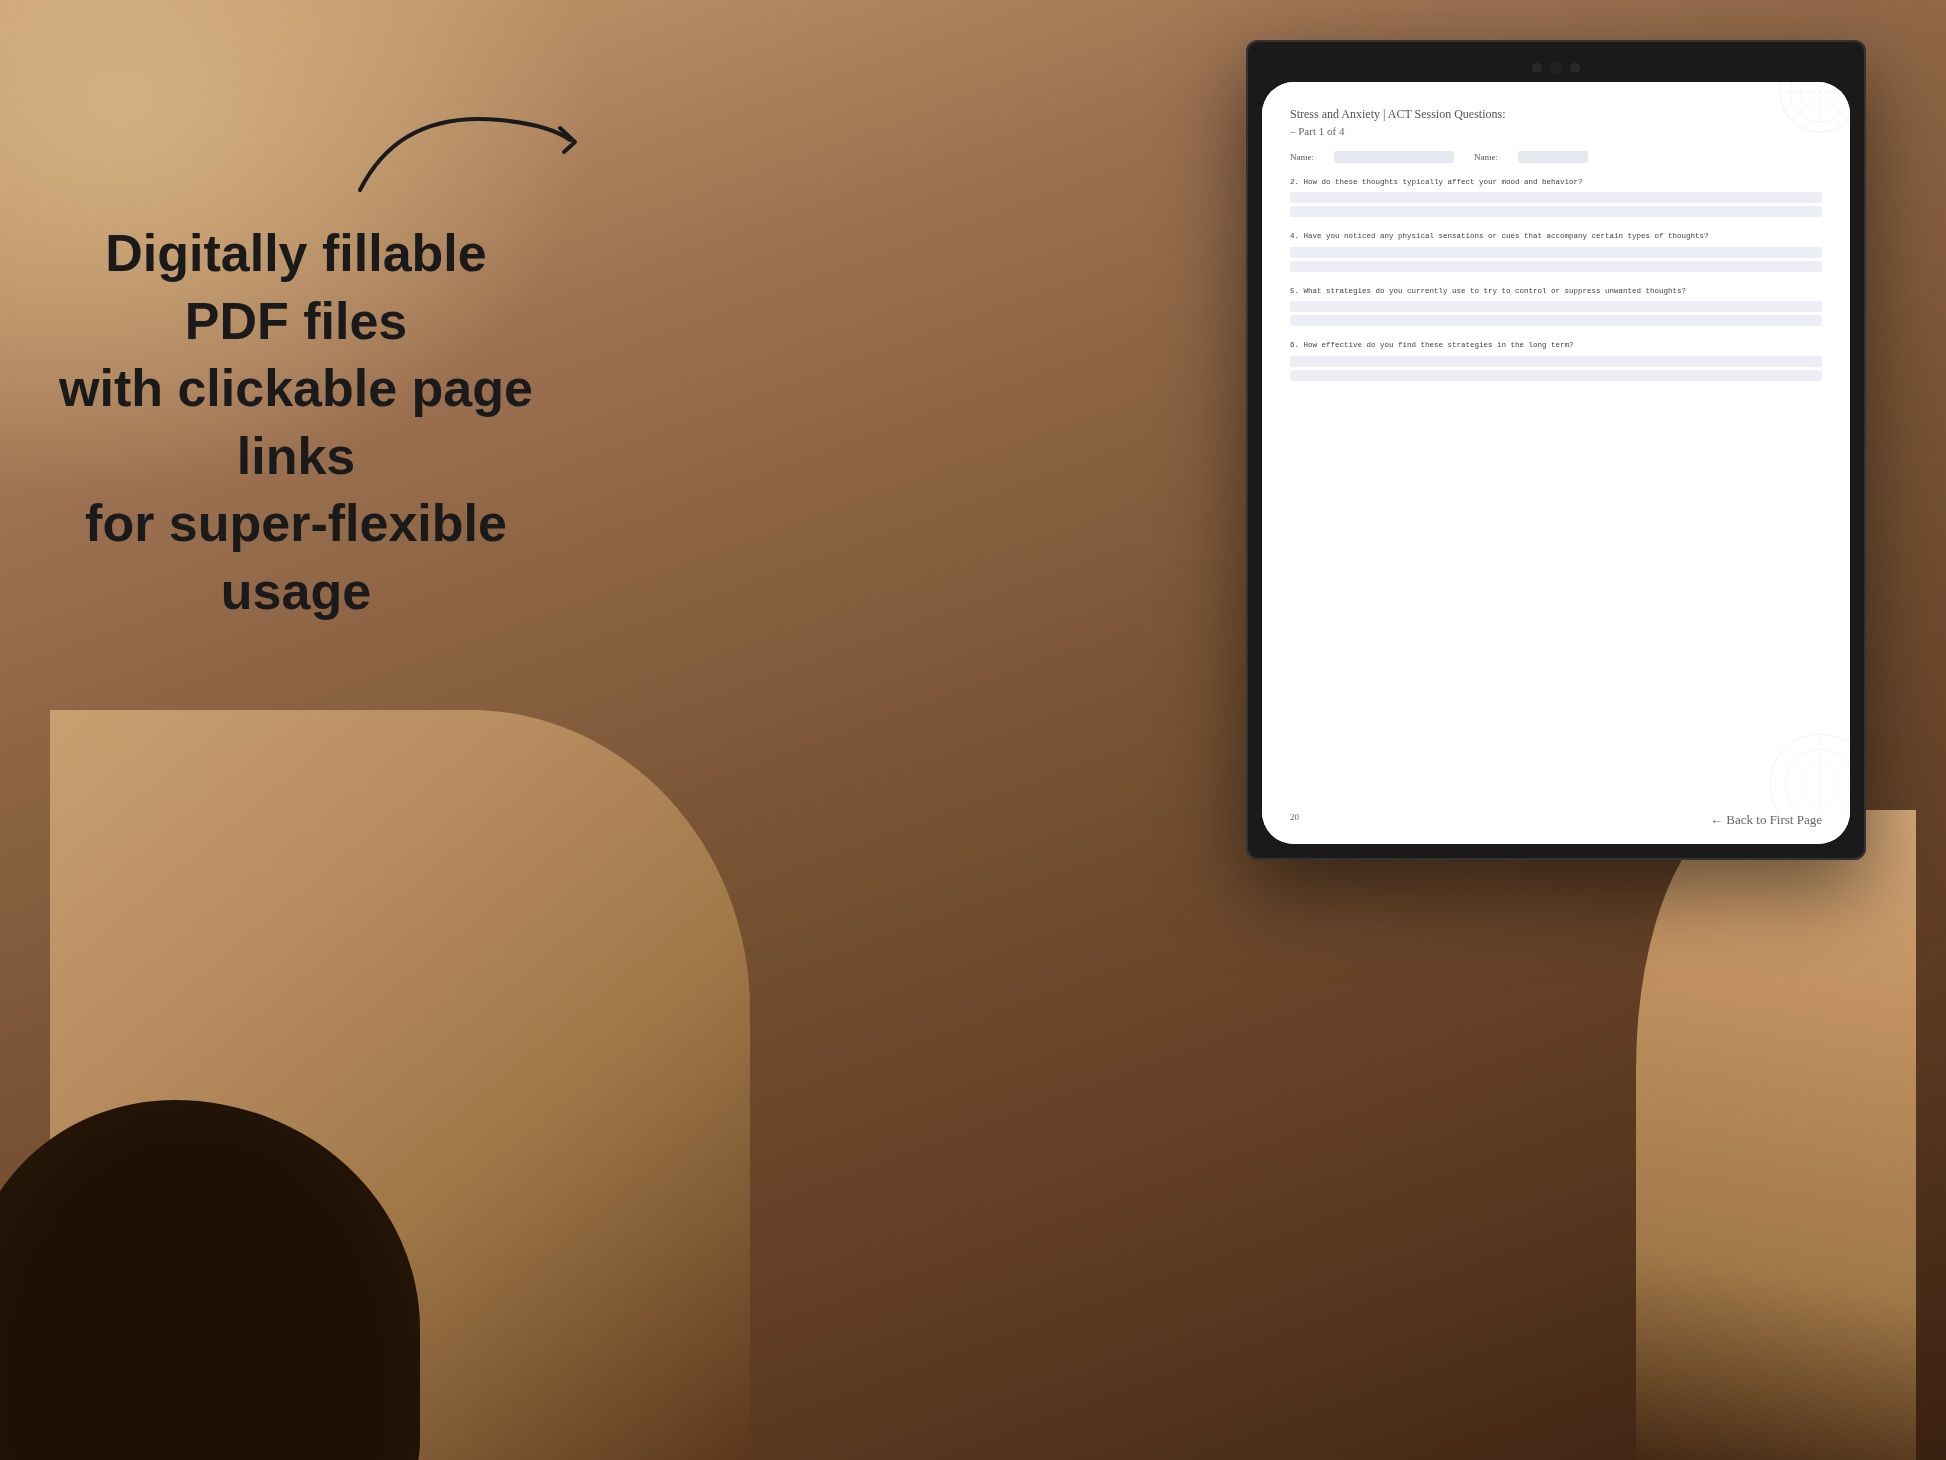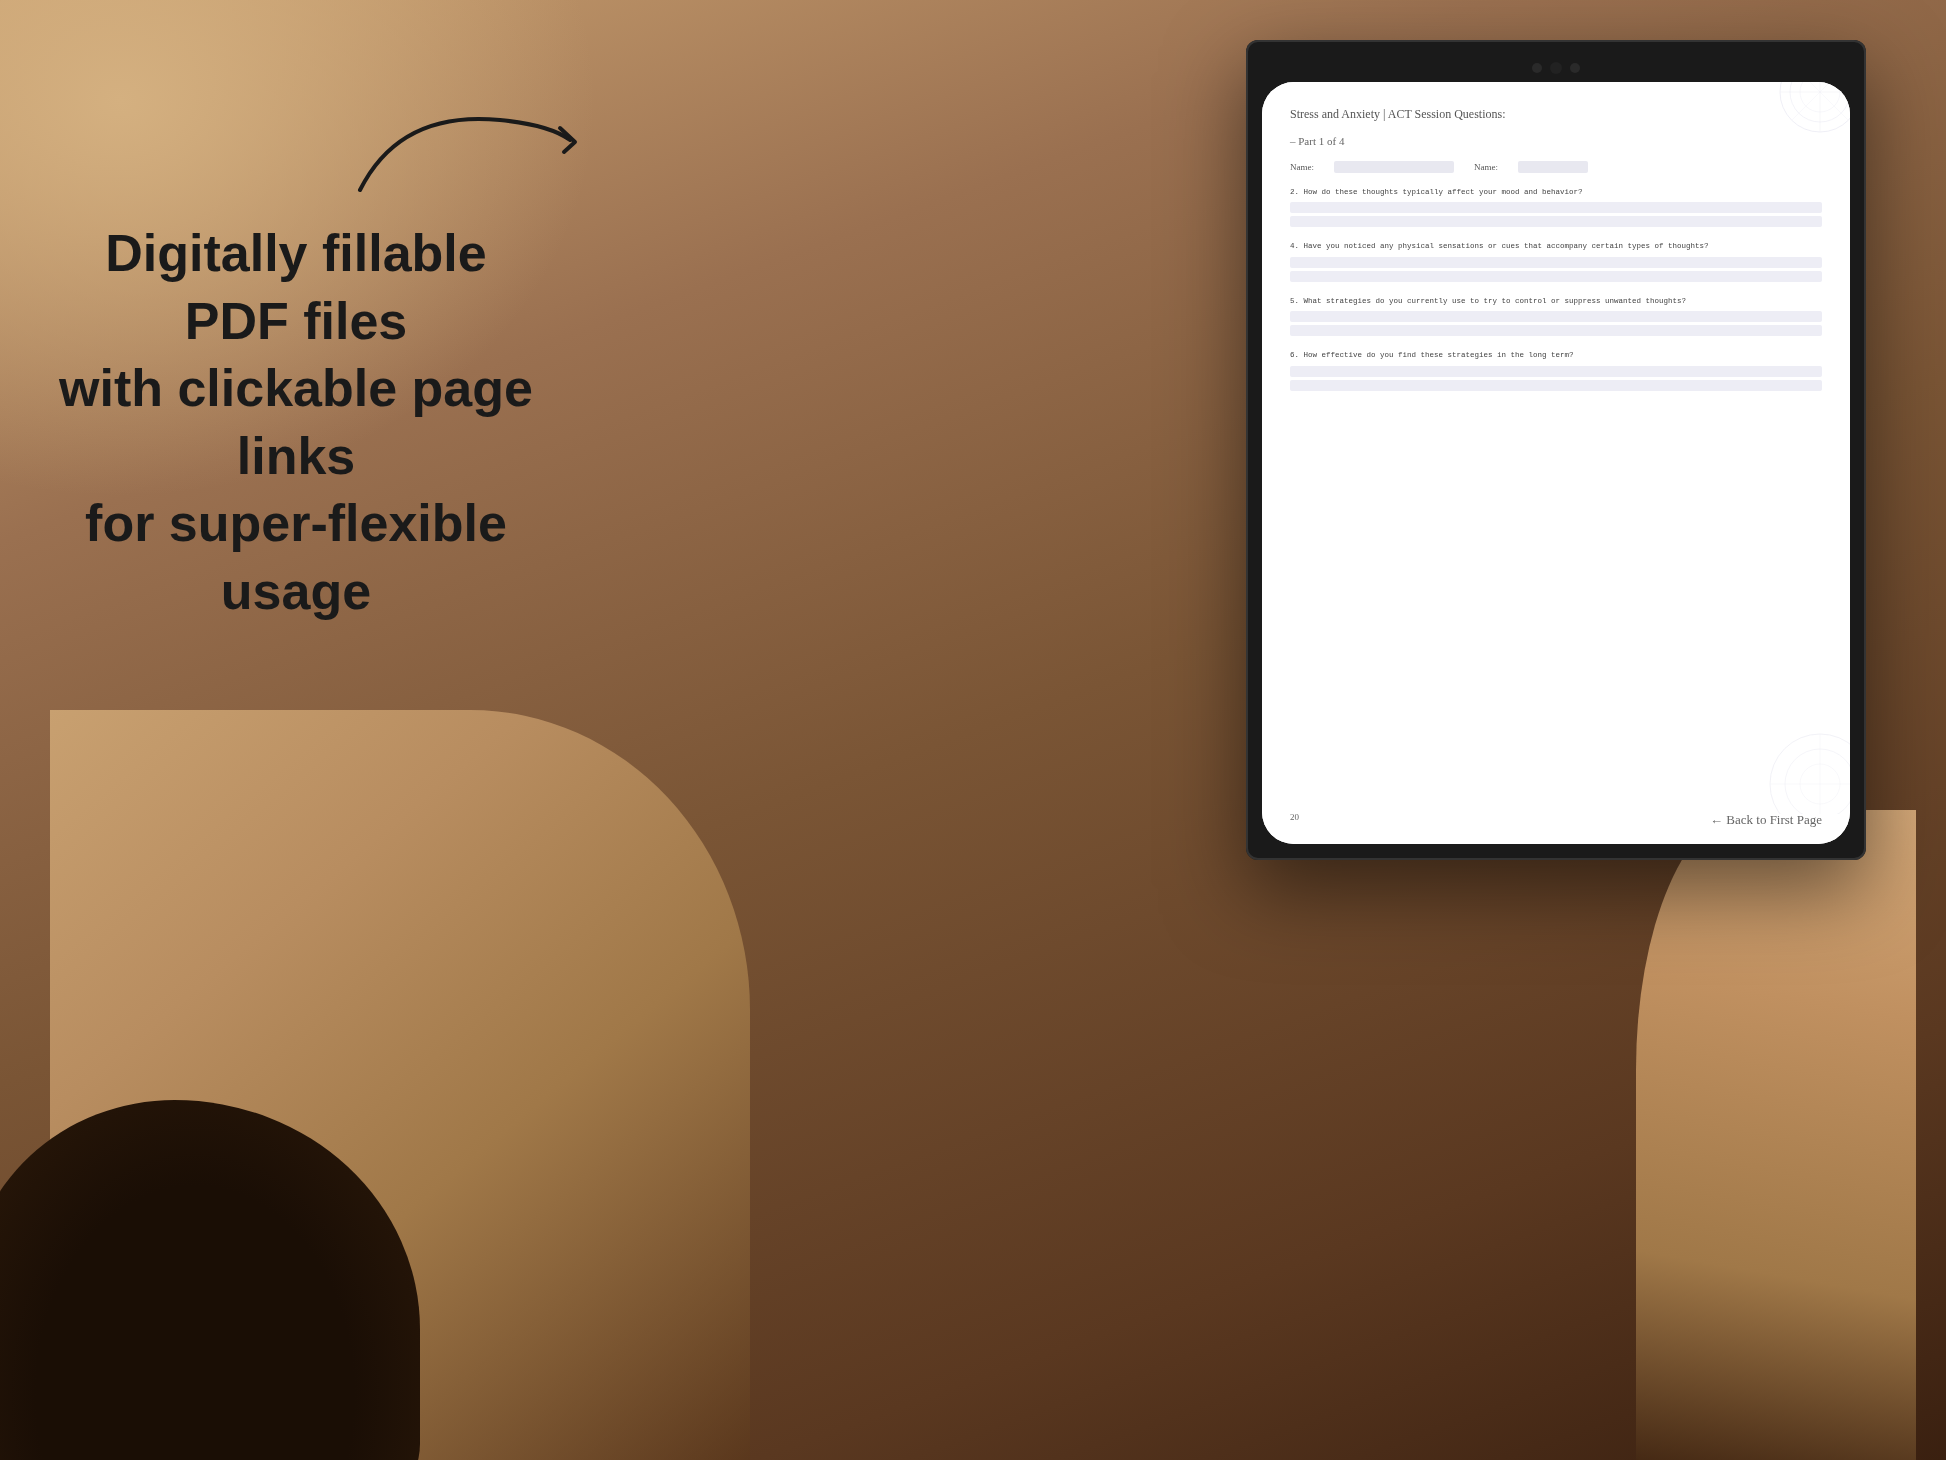--- a/index.html
+++ b/index.html
@@ -119,21 +119,20 @@
       color: #555;
       margin-bottom: 2px;
       line-height: 1.4;
     }
 
     .pdf-subtitle {
       font-family: 'Georgia', serif;
       font-size: 11px;
       color: #666;
       margin-bottom: 14px;
-      margin-top: 10px;
     }
 
     
     .pdf-fields-row {
       display: flex;
       align-items: center;
       gap: 20px;
       margin-bottom: 14px;
     }
 

